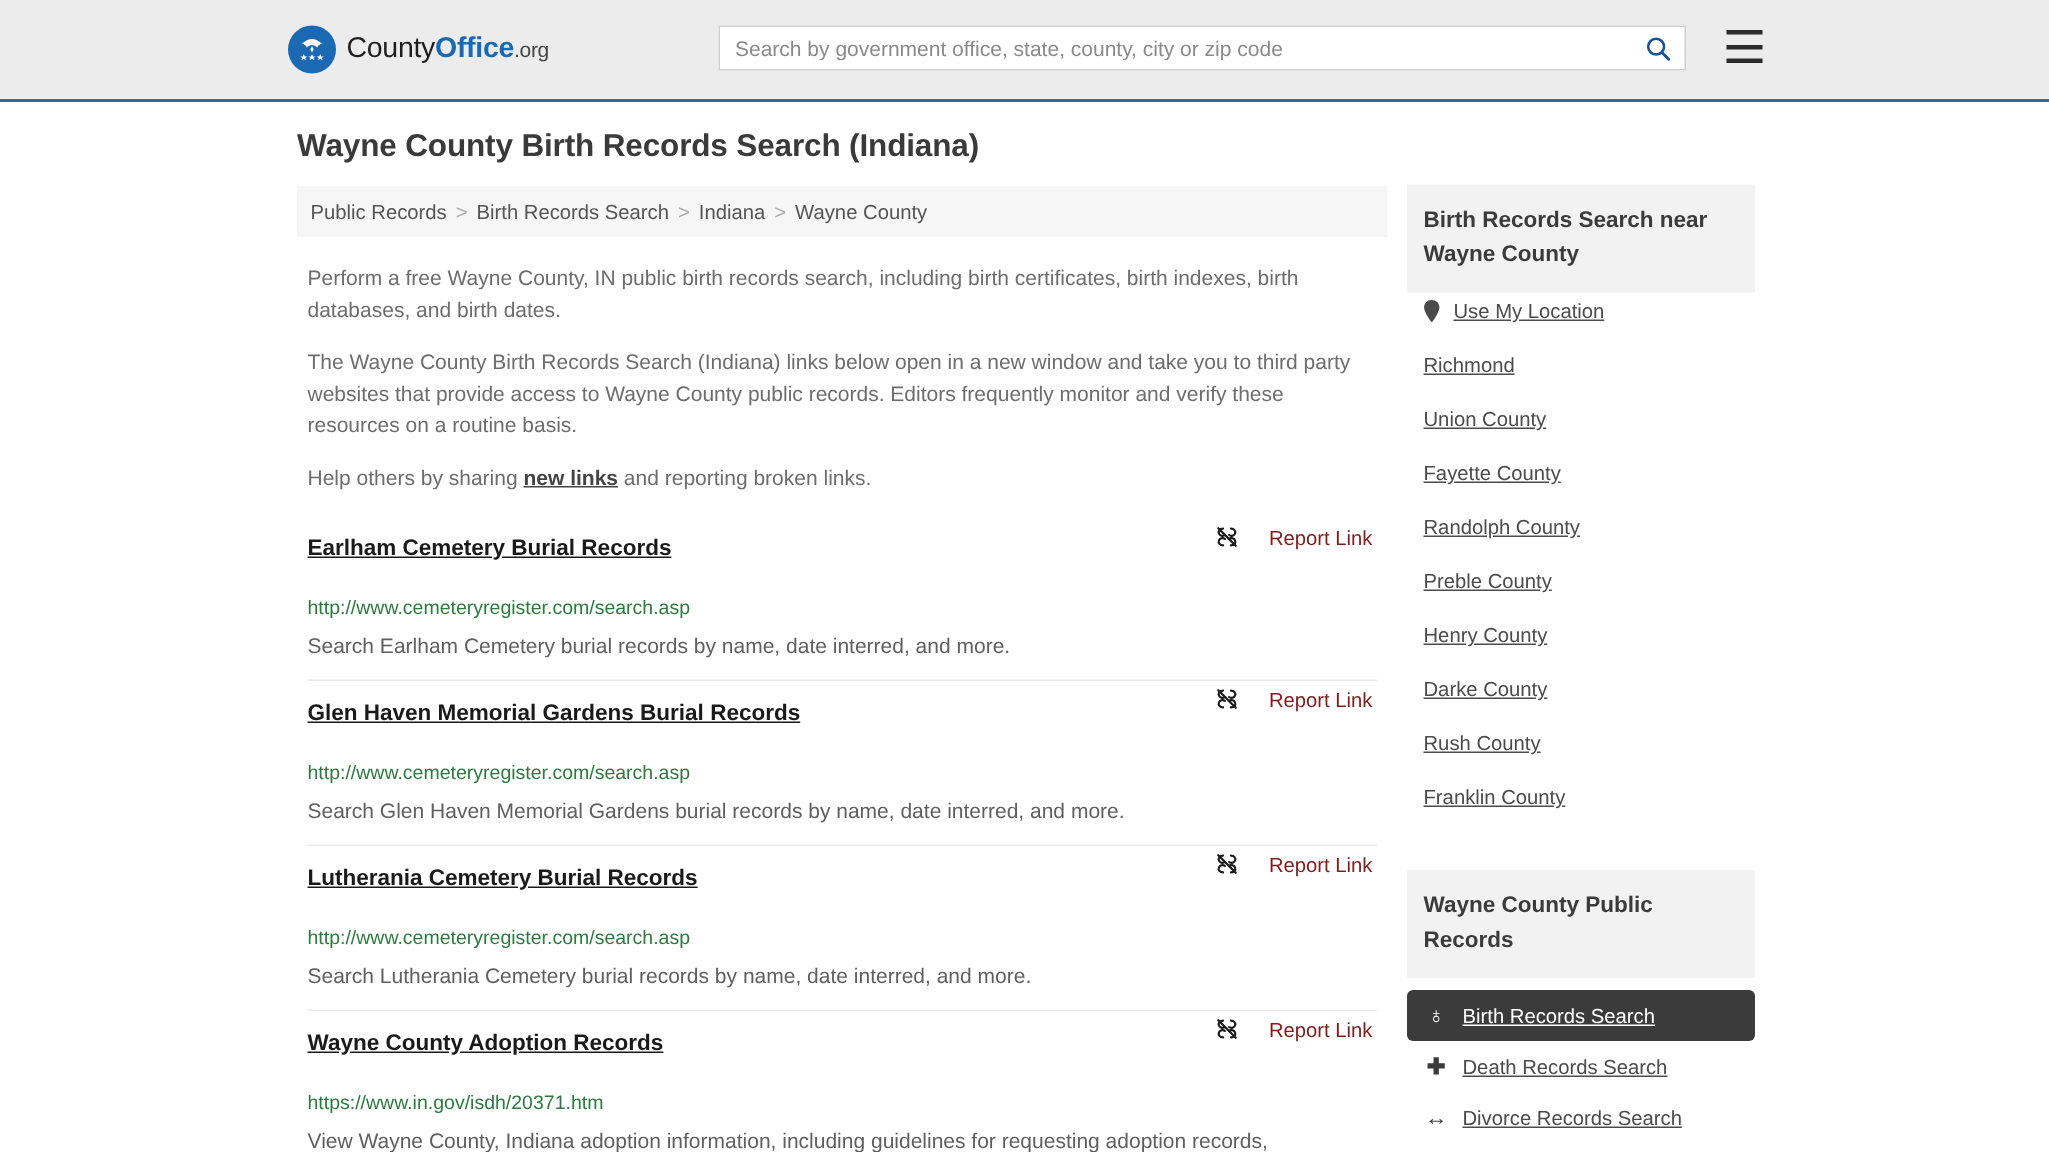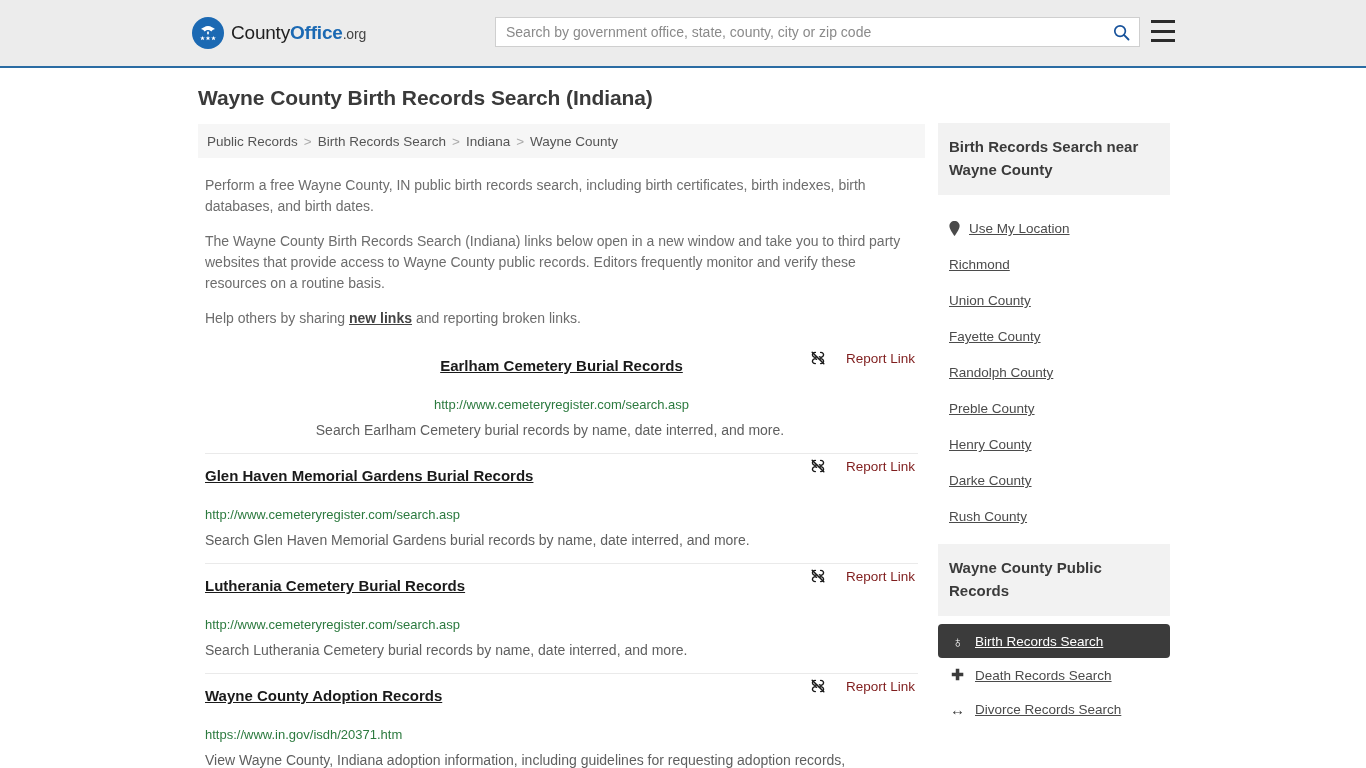--- a/index.html
+++ b/index.html
@@ -38,21 +38,21 @@
     font-family: "Liberation Sans", sans-serif;
     letter-spacing: -0.2px;
     white-space: nowrap;
   }
   .logo-text .b { font-weight: bold; color: #1b69b3; }
   .logo-text .first { font-weight: 400; color: #1f1f1f; }
   .logo-text .org { font-size: 14px; color: #444; }
 
   .search-wrap {
     position: absolute;
-    left: 495px; top: 17px;
+    left: 479px; top: 17px;
     width: 645px; height: 30px;
     display: flex; align-items: center;
     background: #fff;
     border: 1px solid #cfcfcf;
   }
   .search-input {
     flex: 1;
     border: none; outline: none;
     height: 28px;
     padding: 0 10px;
@@ -131,21 +131,21 @@
     color: #444; text-decoration: underline; font-weight: bold;
   }
 
   
   .results { margin-top: 22px; padding: 0 7px; }
   .result {
     border-top: 1px solid #eaeaea;
     padding: 13px 0 12px 0;
     position: relative;
   }
-  .result:first-child { border-top: none; padding-top: 6px; text-align: center; }
+  .result:first-child { border-top: none; padding-top: 6px; }
   .result-title {
     font-size: 15px;
     font-weight: bold;
     color: #1a1a1a;
     text-decoration: underline;
     display: inline-block;
     cursor: pointer;
   }
   .result-url {
     display: block;
@@ -176,21 +176,21 @@
   .side-panel-head {
     background: #f2f2f2;
     padding: 12px 11px 14px 11px;
     font-size: 15px;
     font-weight: bold;
     color: #3b3b3b;
     line-height: 23px;
   }
   .side-links { padding: 5px 11px 0 11px; }
   .side-link-row {
-    display: flex; align-items: flex-end; gap: 9px;
+    display: flex; align-items: flex-start; gap: 9px;
     height: 36px;
     font-size: 13.5px;
   }
   .side-link-row a {
     color: #4b4b4b;
     text-decoration: underline;
     cursor: pointer;
   }
   .pin-icon { width: 11px; height: 15px; display: block; }
 
@@ -356,20 +356,23 @@
           </div>
           <div class="side-link-row">
             <a>Henry County</a>
           </div>
           <div class="side-link-row">
             <a>Darke County</a>
           </div>
           <div class="side-link-row">
             <a>Rush County</a>
           </div>
+          <div class="side-link-row">
+            <a>Franklin County</a>
+          </div>
         </div>
     </div>
 
     <div class="records-panel">
       <div class="side-panel-head">Wayne County Public Records</div>
       <div class="records-list" id="records-list">
           <div class="record-item active">
             <span class="record-icon">♁</span>
             <a>Birth Records Search</a>
           </div>

